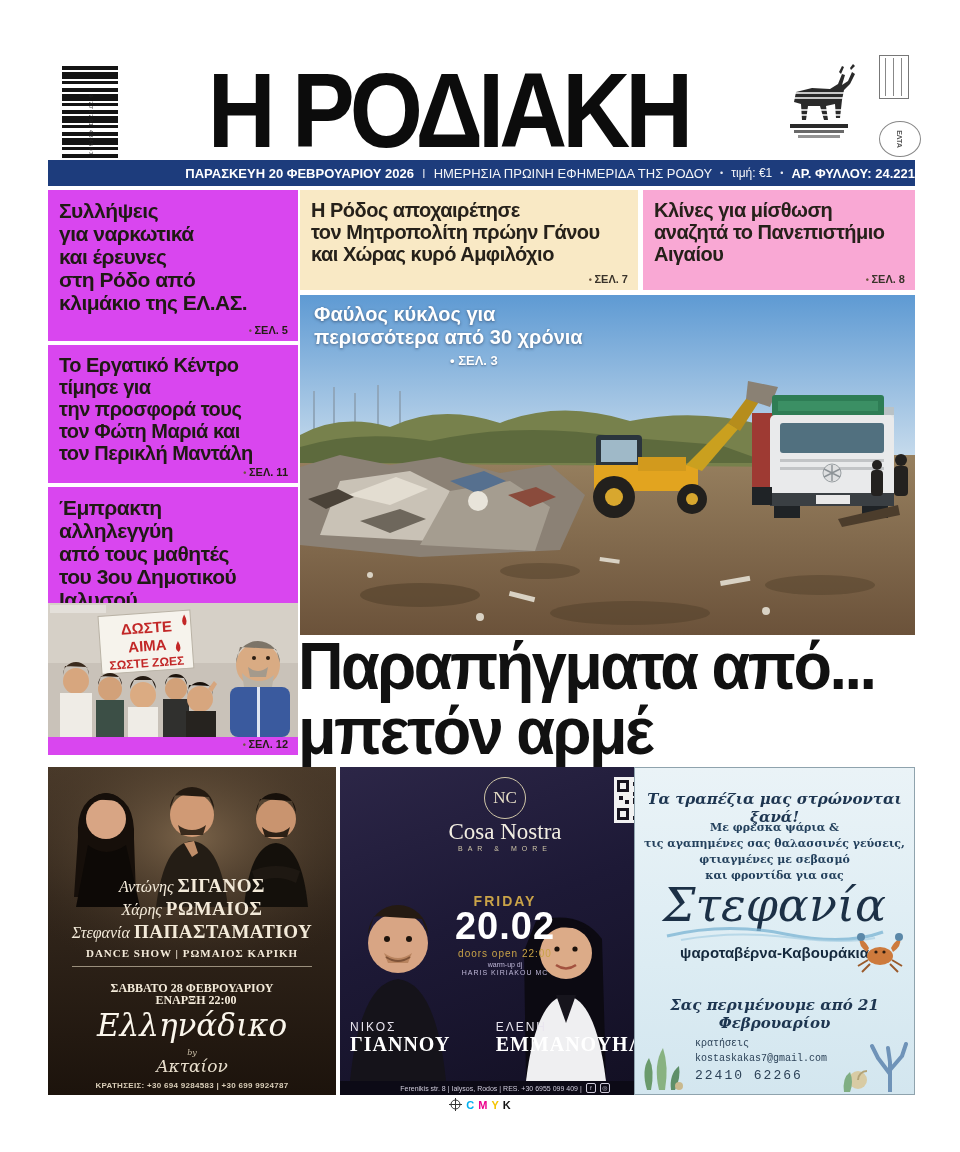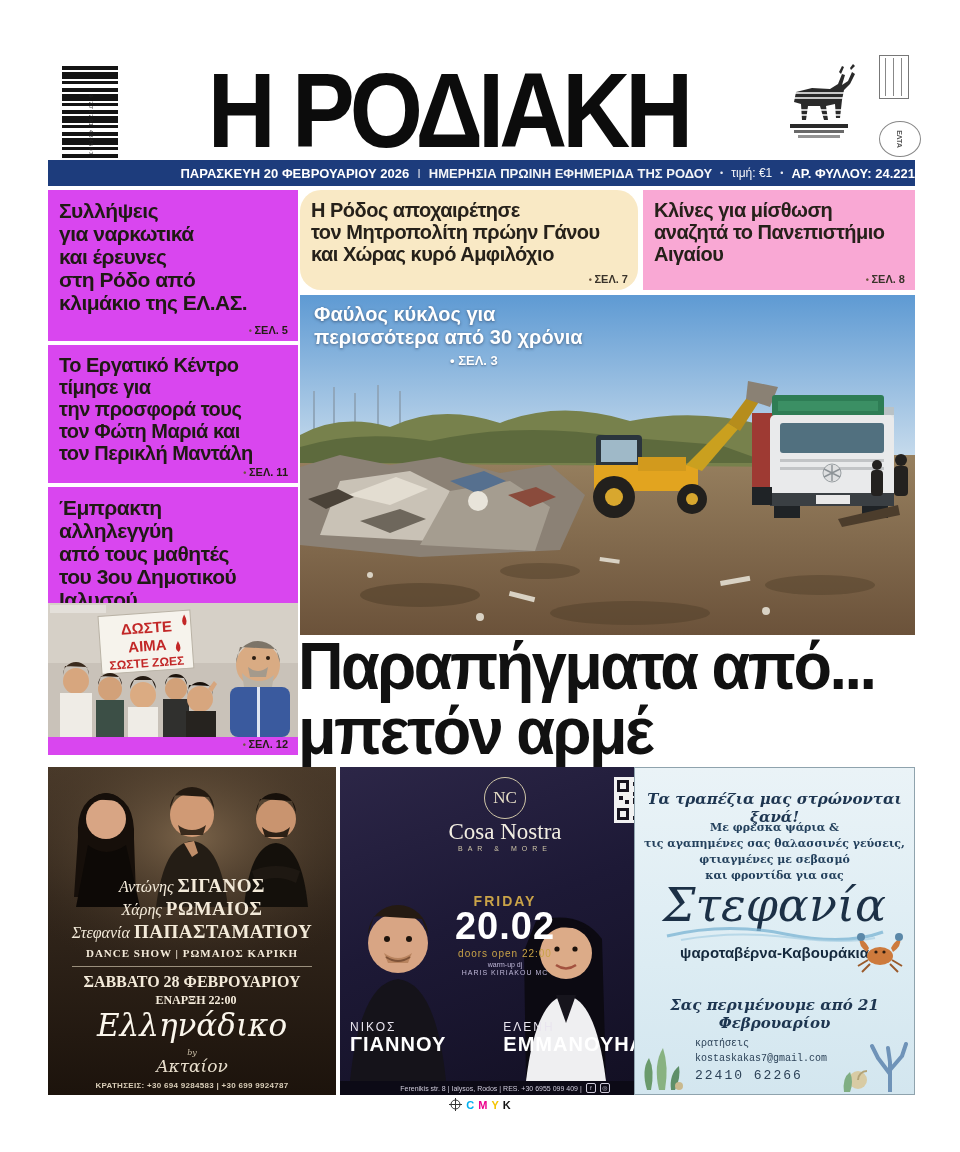--- a/index.html
+++ b/index.html
@@ -20,29 +20,29 @@
     display:flex;flex-direction:column;justify-content:space-around;padding:2px;box-sizing:border-box;}
   .stamp1 i{display:block;height:1px;background:#888;}
   .stamp2{left:882px;top:118px;width:34px;height:40px;border:1px solid #888;border-radius:50%;
     display:flex;align-items:center;justify-content:center;transform:rotate(90deg);}
   .stamp2 span{font-size:7px;color:#555;font-weight:bold;}
 
   
   .datebar{left:48px;top:160px;width:867px;height:26px;background:#1d3c7c;color:#fff;
     display:flex;align-items:center;justify-content:flex-end;gap:8px;font-size:13px;white-space:nowrap;}
   .db-b{font-weight:700;}
-  .db-l{font-weight:700;opacity:.95;}
+  .db-l{font-weight:400;opacity:.95;}
   .db-sep{font-weight:300;opacity:.8;}
   .db-dot{font-size:9px;opacity:.9;}
   .db-sm{font-size:12px;font-weight:400;}
 
   
   .story{box-sizing:border-box;padding:9px 11px 6px 11px;}
   .orange{background:#d946ef;}
-  .cream{background:#f9e9c5;border-radius:21px;}
+  .cream{background:#f9e9c5;}
   .khaki{background:#f9a8d4;}
   .story .headline{font-weight:700;color:#1f1a14;font-size:21px;line-height:1.1;letter-spacing:-.5px;}
   .cream .headline,.khaki .headline{font-size:20px;color:#26211a;}
   .pageref{position:absolute;right:10px;bottom:5px;font-size:11px;font-weight:700;color:#241d15;}
   .pageref::before{content:"• ";font-size:9px;color:#6b553d;}
   .st1{left:48px;top:190px;width:250px;height:151px;}
   .st2{left:48px;top:345px;width:250px;height:138px;}
   .st2 .headline{font-size:20px;}
   .st3{left:48px;top:487px;width:250px;height:268px;}
   .st3 .kidsphoto{position:absolute;left:0;right:0;top:116px;height:134px;}
@@ -68,21 +68,21 @@
   .ad1{left:48px;width:288px;background:linear-gradient(180deg,#4a3a2a 0%,#33271c 40%,#1c130c 100%);
     color:#f3ead9;text-align:center;}
   .ad1 svg{position:absolute;left:0;top:0;}
   .ad1-names{position:absolute;left:0;right:0;top:108px;}
   .perf{font-family:"Liberation Serif",serif;line-height:1.2;}
   .pf{font-style:italic;font-size:16px;}
   .pl{font-weight:700;font-size:19px;letter-spacing:.5px;}
   .ad1-show{position:absolute;left:0;right:0;top:180px;font-family:"Liberation Serif",serif;
     font-weight:700;font-size:11px;letter-spacing:1px;}
   .ad1-div{position:absolute;left:24px;right:24px;top:199px;height:1px;background:#cbbfa8;opacity:.7;}
-  .ad1-date{position:absolute;left:0;right:0;top:206px;font-family:"Liberation Serif",serif;font-weight:700;font-size:16px;}
+  .ad1-date{position:absolute;left:0;right:0;top:214px;font-family:"Liberation Serif",serif;font-weight:700;font-size:12px;}
   .ad1-time{position:absolute;left:0;right:0;top:226px;font-family:"Liberation Serif",serif;font-weight:700;font-size:12px;padding-left:8px;}
   .ad1-venue{position:absolute;left:0;right:0;top:240px;font-family:"DejaVu Serif",serif;font-style:italic;
     font-size:31px;color:#fbf6ec;}
   .ad1-by{position:absolute;left:0;right:0;top:281px;font-family:"DejaVu Serif",serif;font-style:italic;
     font-size:8px;color:#cbbfa8;}
   .ad1-host{position:absolute;left:0;right:0;top:289px;font-family:"DejaVu Serif",serif;font-style:italic;
     font-size:17px;color:#e9dfcd;}
   .ad1-book{position:absolute;left:0;right:0;top:314px;font-size:8px;font-weight:700;color:#d8cdb8;letter-spacing:.3px;}
 
   
@@ -97,21 +97,21 @@
   .ad2-live{position:absolute;left:0;right:0;top:84px;font-size:37px;font-weight:700;letter-spacing:-1px;}
   .ad2-live .gold{color:#c9a348;font-style:italic;}
   .ad2-day{position:absolute;left:0;right:0;top:126px;color:#c9a348;font-weight:700;font-size:14px;letter-spacing:2px;}
   .ad2-date{position:absolute;left:0;right:0;top:138px;font-weight:700;font-size:38px;letter-spacing:1px;}
   .ad2-doors{position:absolute;left:0;right:0;top:181px;color:#c9a348;font-size:10px;letter-spacing:1px;}
   .ad2-warm{position:absolute;left:0;right:0;top:194px;color:#bfb8d8;font-size:7px;}
   .ad2-warm2{position:absolute;left:0;right:0;top:202px;color:#bfb8d8;font-size:7px;letter-spacing:1px;}
   .ad2-nameL{position:absolute;left:10px;bottom:40px;text-align:left;line-height:1.05;}
   .ad2-nameR{position:absolute;right:26px;bottom:40px;text-align:left;line-height:1.05;}
   .an-f{font-size:12px;color:#e9e5ef;letter-spacing:2px;}
-  .an-l{font-size:20px;font-weight:700;letter-spacing:1px;}
+  .an-l{font-size:20px;font-weight:700;letter-spacing:1px;font-family:Liberation Serif, serif;}
   .ad2-footer{position:absolute;left:0;right:0;bottom:0;height:14px;background:#0c0a16;color:#cfcbdb;
     font-size:7px;display:flex;align-items:center;justify-content:center;gap:4px;}
   .soc{display:inline-block;width:8px;height:8px;border:1px solid #cfcbdb;border-radius:2px;font-size:6px;line-height:8px;}
   .qr{position:absolute;right:10px;top:10px;}
   .sidetext{position:absolute;right:0px;bottom:16px;writing-mode:vertical-rl;transform:rotate(180deg);
     font-size:10px;color:#ddd;letter-spacing:1px;}
 
   
   .ad3{left:634px;width:281px;background:linear-gradient(180deg,#eaf3f7 0%,#dcecf3 60%,#d3e6ef 100%);
     border:1px solid #8fa3ad;color:#1d3550;text-align:center;font-family:"DejaVu Serif",serif;}

